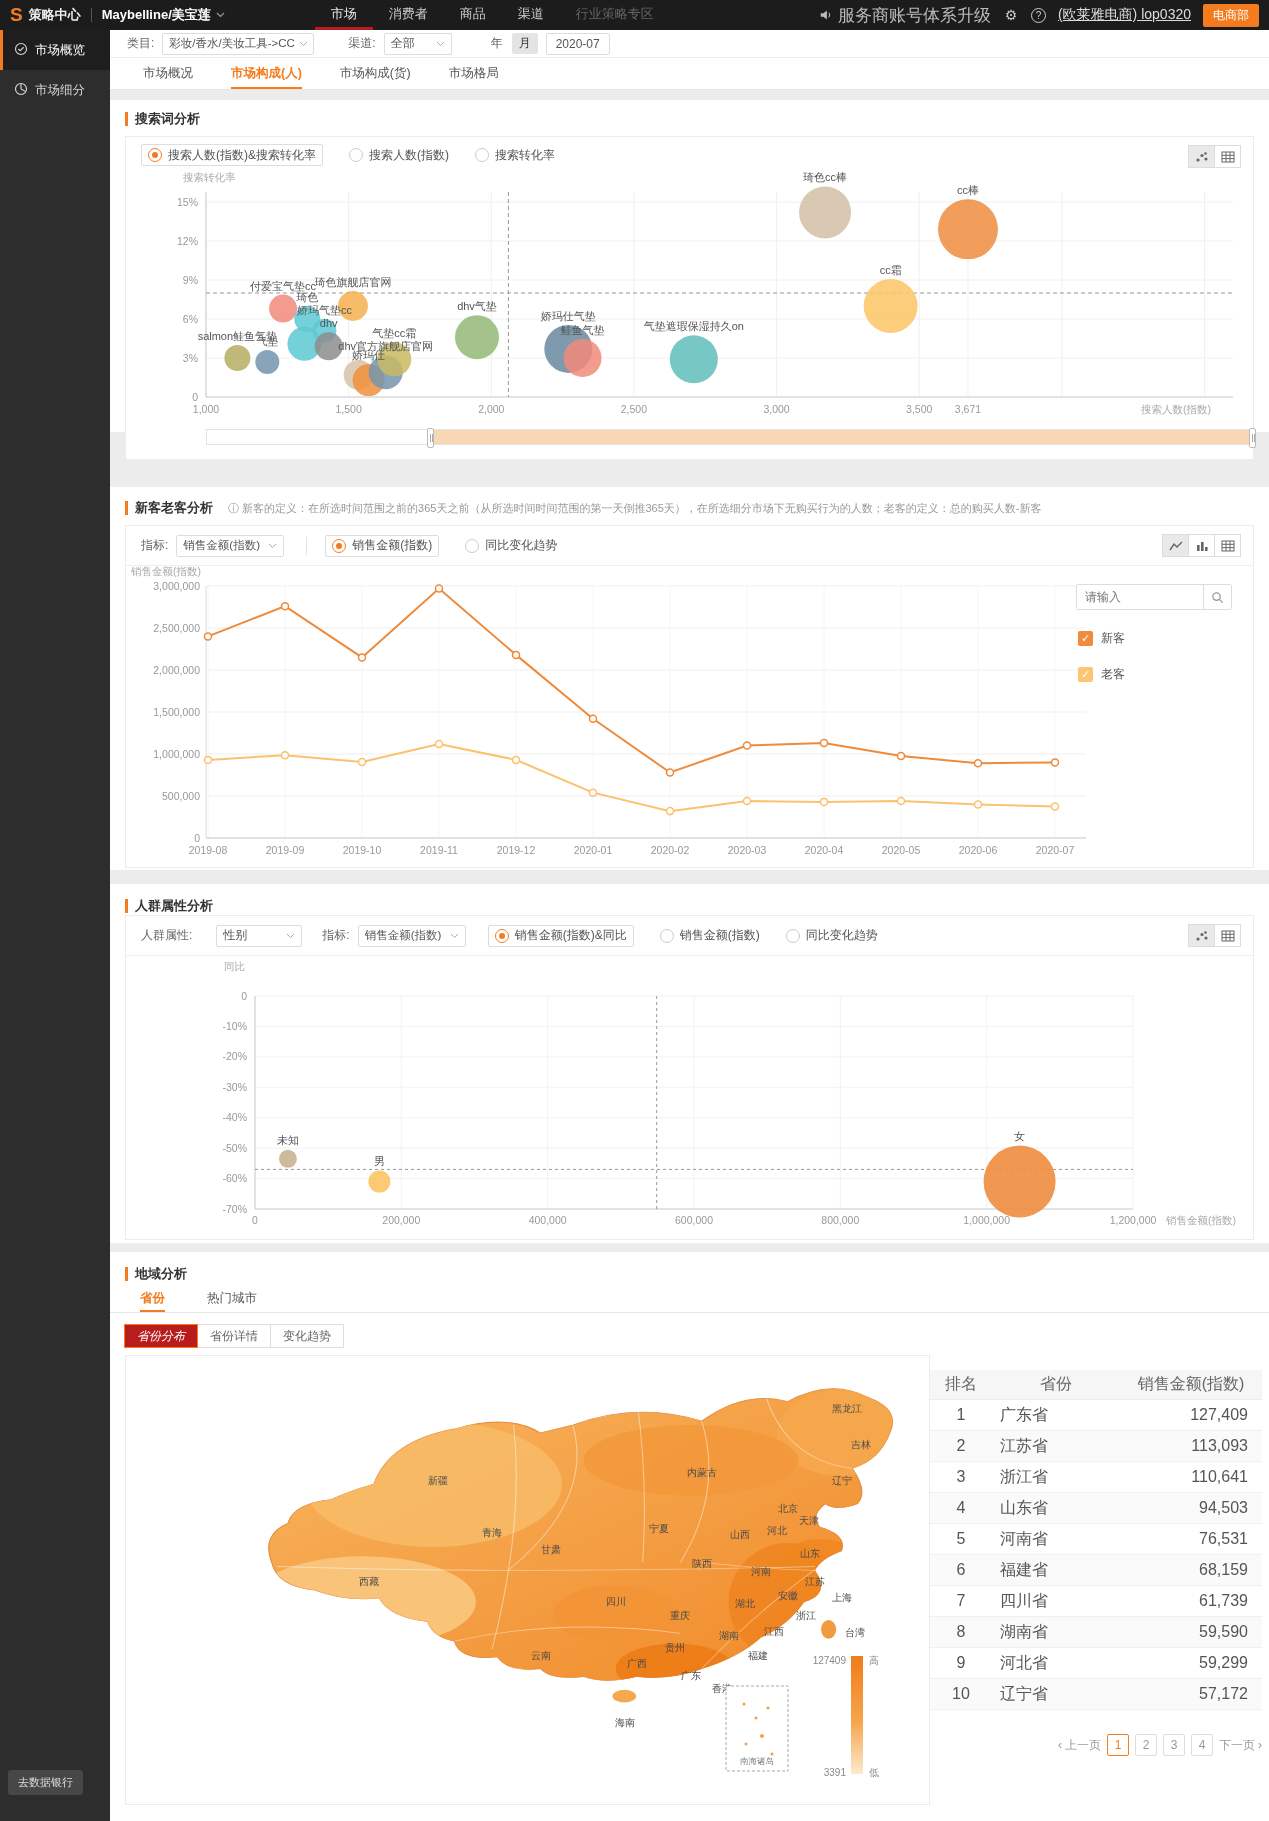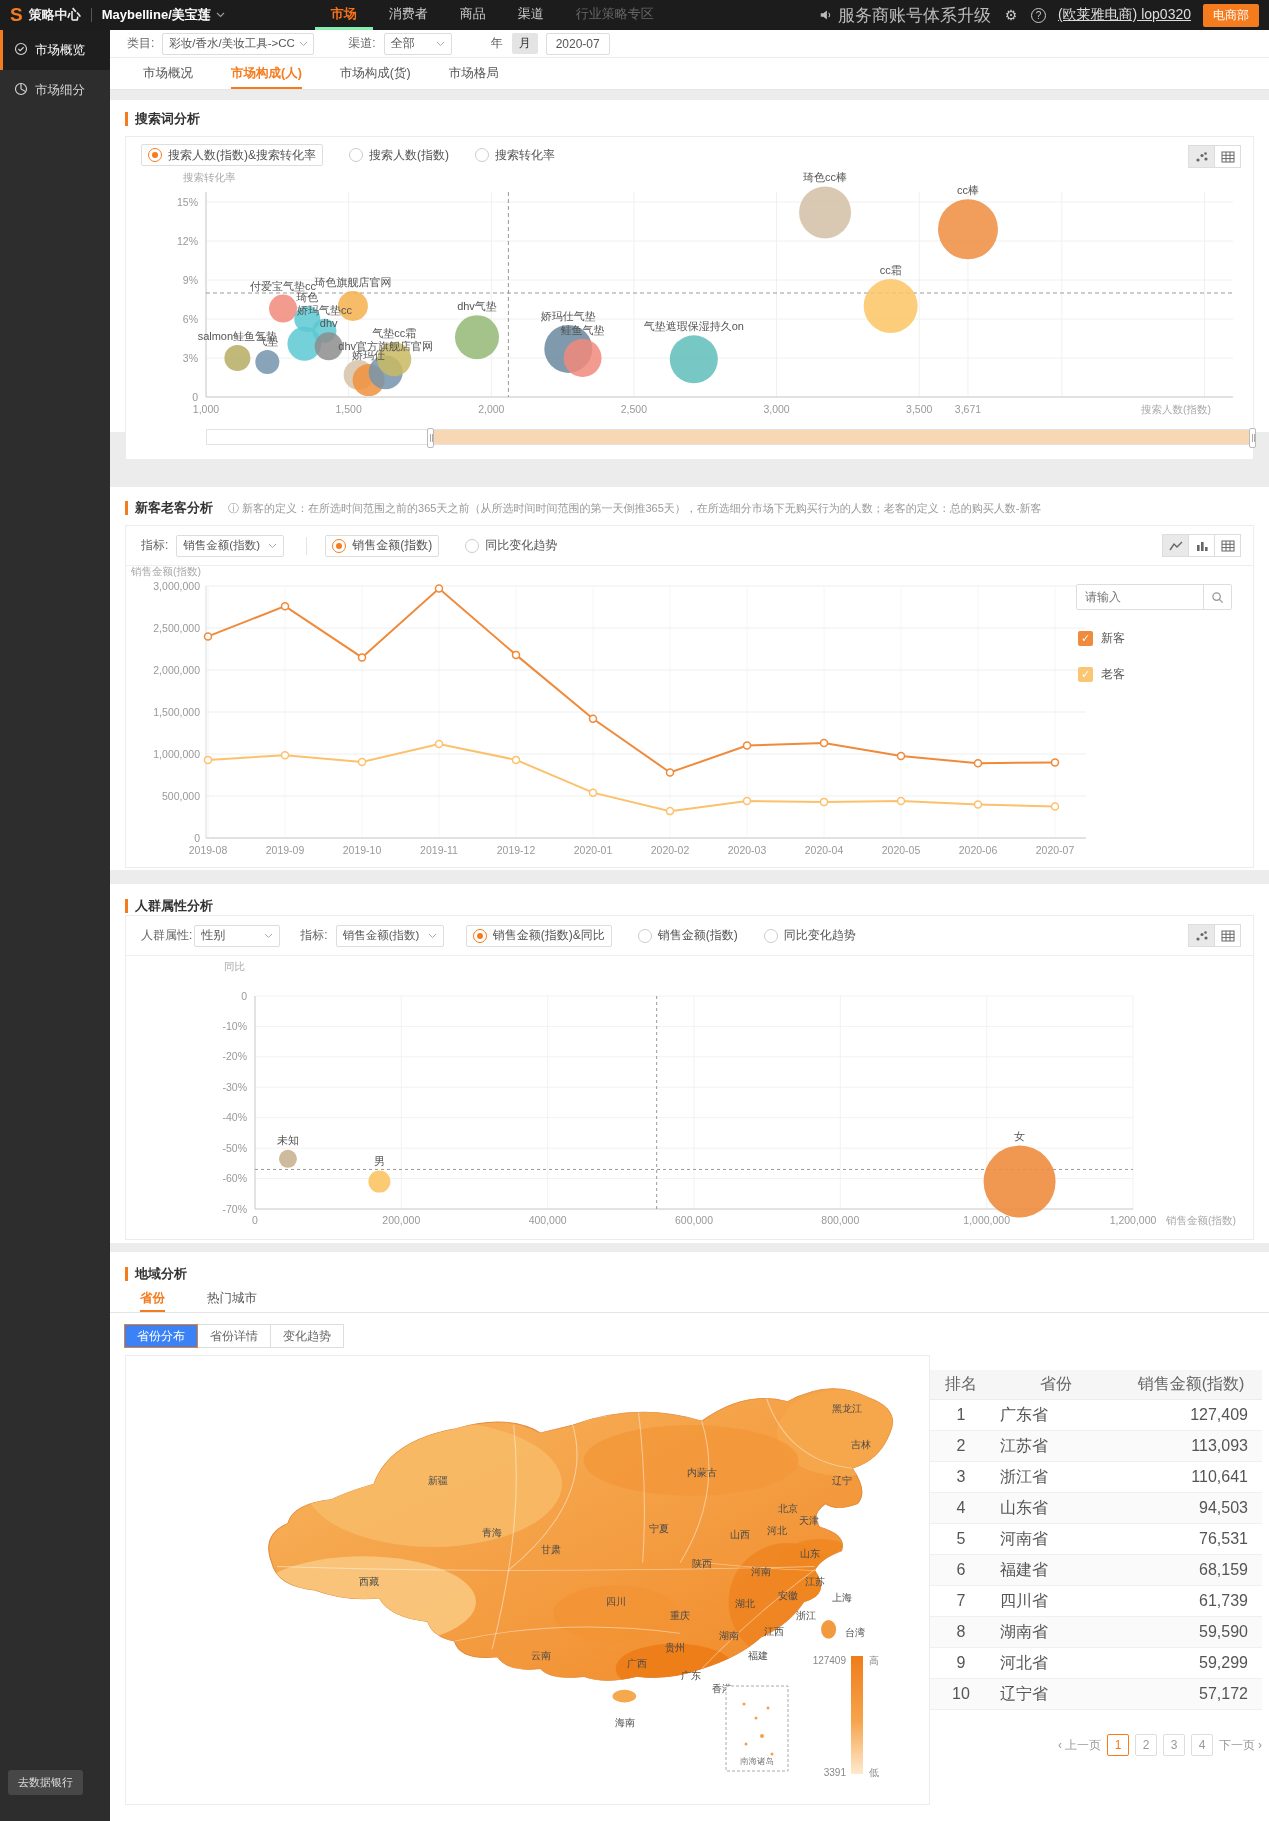--- a/index.html
+++ b/index.html
@@ -8,21 +8,21 @@
   svg text{font-family:"Liberation Sans",sans-serif;}
 
   
   .topbar{position:absolute;left:0;top:0;width:1269px;height:30px;background:#1c1c1c;display:flex;align-items:center;z-index:20;}
   .logo{font-weight:900;font-size:19px;color:#f57c1e;margin:0 6px 0 10px;line-height:30px;}
   .app-title{color:#eee;font-size:13px;font-weight:bold;margin-right:10px;}
   .tb-div{width:1px;height:14px;background:#555;margin-right:10px;}
   .brand{color:#fff;font-size:13px;font-weight:bold;display:flex;align-items:center;gap:5px;cursor:pointer;}
   .tmenu{display:flex;margin-left:90px;height:30px;}
   .tmenu-item{padding:0 16px;line-height:27px;color:#ccc;font-size:13px;cursor:pointer;border-bottom:3px solid transparent;}
-  .tmenu-item.active{color:#f97316;font-weight:bold;border-bottom:3px solid #86efac;}
+  .tmenu-item.active{color:#e5e5e5;font-weight:normal;border-bottom:3px solid #b91c1c;}
   .tmenu-item.disabled{color:#666;}
   .top-right{margin-left:auto;display:flex;align-items:center;gap:12px;padding-right:10px;color:#bbb;}
   .notice{font-size:17px;color:#bbb;display:flex;align-items:center;gap:5px;}
   .tb-ico{width:16px;height:16px;display:flex;align-items:center;justify-content:center;color:#c9c9c9;font-size:14px;cursor:pointer;}
   .qmark{width:15px;height:15px;border:1px solid #c9c9c9;border-radius:50%;font-size:10px;line-height:13px;text-align:center;}
   .account{font-size:14px;color:#ddd;text-decoration:underline;}
   .dept{background:#f57c1e;color:#fff;font-size:12px;padding:3px 10px;border-radius:2px;cursor:pointer;}
 
   
   .sidebar{position:absolute;left:0;top:30px;width:110px;height:1791px;background:#2d2d2d;}
@@ -70,21 +70,21 @@
   .srch button{width:28px;border:none;border-left:1px solid #ddd;background:#fff;cursor:pointer;display:flex;align-items:center;justify-content:center;}
   .cbrow{position:absolute;left:952px;display:flex;align-items:center;gap:8px;font-size:12px;color:#555;cursor:pointer;}
   .cb{width:15px;height:15px;border-radius:2px;color:#fff;font-size:11px;display:flex;align-items:center;justify-content:center;flex:none;}
 
   
   .rtabs{position:absolute;left:0;top:33px;width:100%;height:28px;border-bottom:1px solid #e6e6e6;display:flex;padding-left:30px;gap:42px;font-size:12.5px;color:#555;}
   .rtab{cursor:pointer;line-height:26px;border-bottom:2px solid transparent;}
   .rtab.active{color:#f57c1e;font-weight:bold;border-bottom:2px solid #f57c1e;}
   .vbtns{position:absolute;left:15px;top:72px;display:flex;}
   .vbtn{height:24px;padding:0 12px;border:1px solid #ddd;background:#fff;color:#666;font-size:12px;display:flex;align-items:center;margin-left:-1px;cursor:pointer;}
-  .vbtn.active{background:#3b82f6;border-color:#f57c1e;color:#fff;z-index:1;}
+  .vbtn.active{background:#b91c1c;border-color:#f57c1e;color:#fff;z-index:1;font-style:italic;}
   .mapbox{position:absolute;left:15px;top:103px;width:805px;height:450px;border:1px solid #ececec;}
   .rtable{position:absolute;left:820px;top:118px;width:332px;font-size:16px;color:#555;}
   .rt-row{display:flex;align-items:center;height:31px;border-bottom:1px solid #f0f0f0;}
   .rt-row.head{background:#f6f6f7;height:30px;color:#666;border-bottom:1px solid #ececec;}
   .rt-row.zebra{background:#fafafa;}
   .rt-c1{width:62px;text-align:center;flex:none;}
   .rt-c2{width:128px;padding-left:8px;flex:none;}
   .rt-c3{flex:1;text-align:right;padding-right:14px;}
   .rt-row.head .rt-c2{text-align:center;padding-left:0;}
   .rt-row.head .rt-c3{text-align:center;padding-right:0;}
@@ -471,21 +471,21 @@
       </div>
     </section>
 
     <section class="card" style="top:854px;height:359px;">
       <div class="sec-title" style="top:13px;">
         <i class="bar"></i>
         <span>人群属性分析</span>
       </div>
       <div class="box" style="left:15px;top:31px;width:1129px;height:325px;">
         <div class="ctrl-row">
-          <span style="margin-right:2px;">人群属性:</span>
+          <span style="margin-right:24px;">人群属性:</span>
           <div class="sel" style="width:86px;margin-right:20px;">
             <span>性别</span>
             <svg width="9" height="6">
                 <path d="M1 1l3.5 3.5L8 1" stroke="#aaa" fill="none"></path>
               </svg>
           </div>
           <span style="margin-right:8px;">指标:</span>
           <div class="sel" style="width:108px;margin-right:22px;">
             <span style="font-size:11.5px;">销售金额(指数)</span>
             <svg width="9" height="6">

